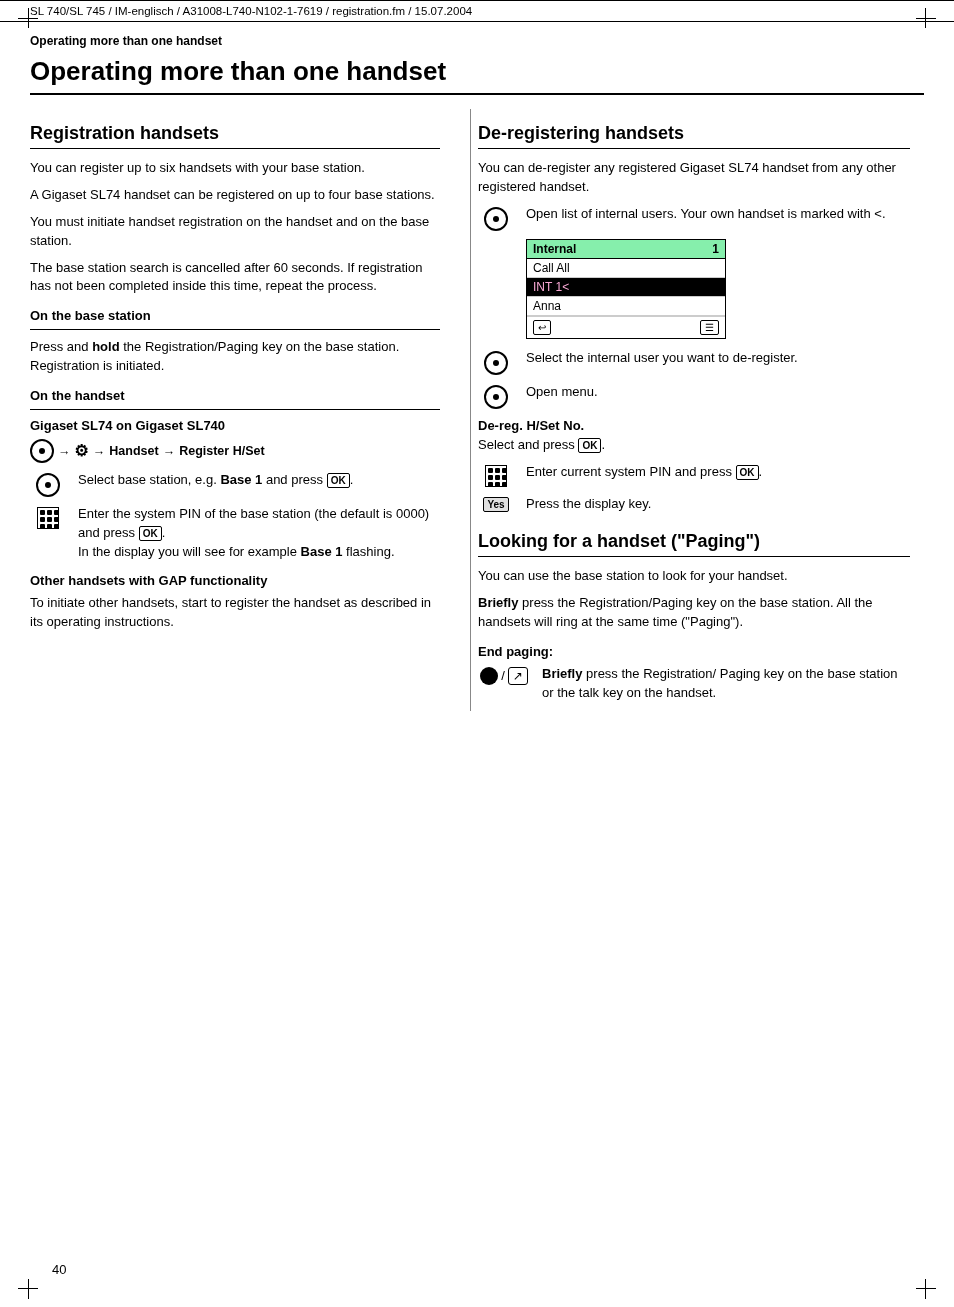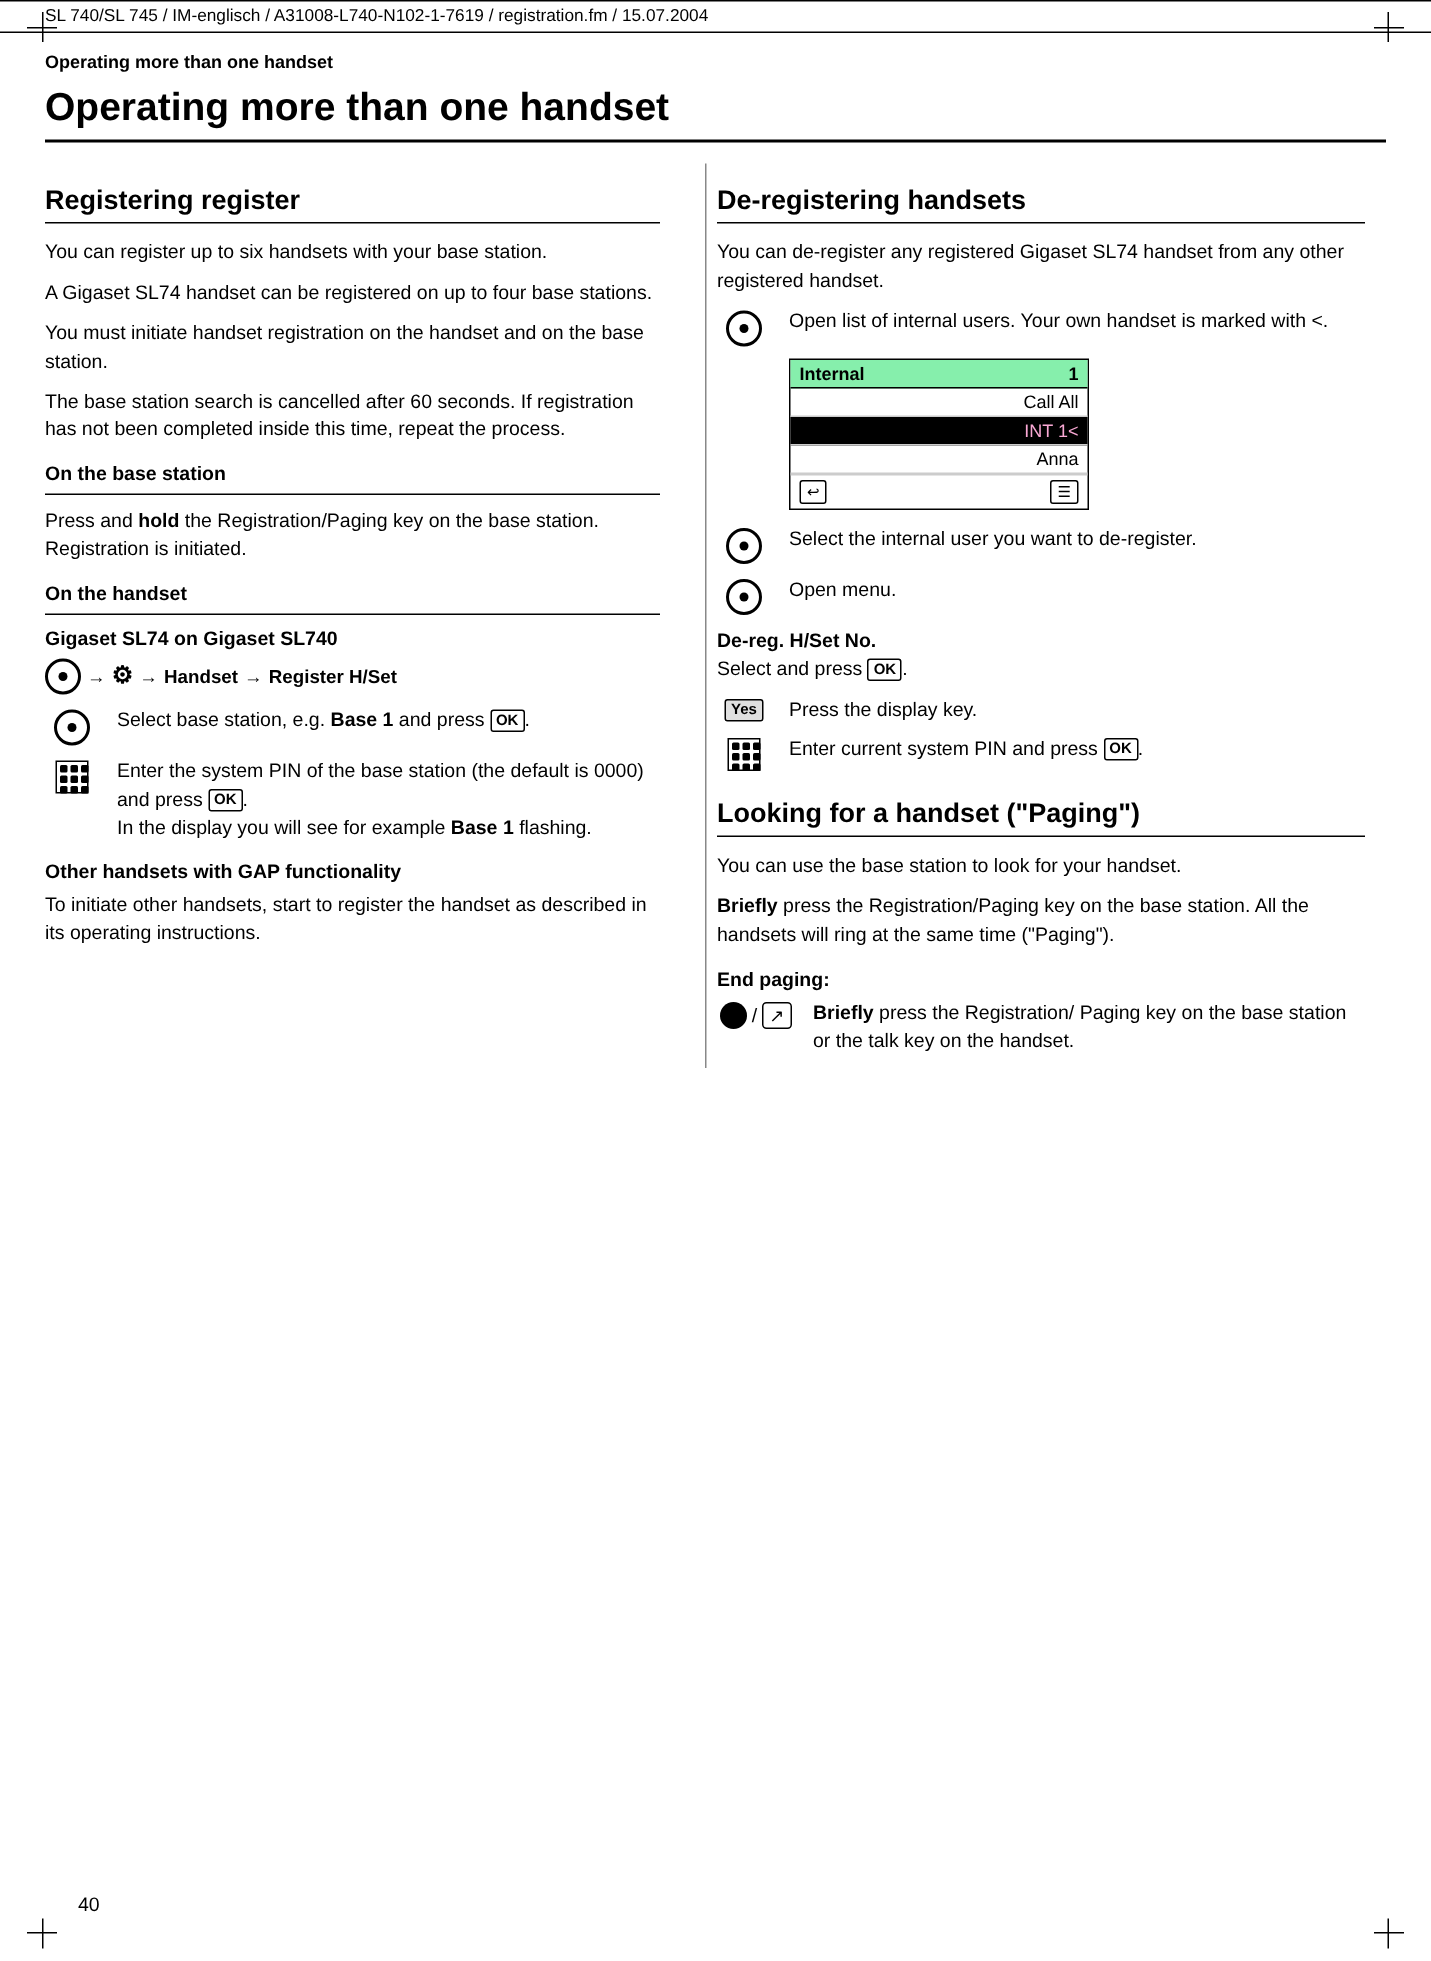--- a/index.html
+++ b/index.html
@@ -232,21 +232,21 @@
       border-bottom: 1px solid #000;
       font-weight: bold;
       font-size: 12px;
       background: #86efac;
     }
 
     .screen-row {
       padding: 2px 6px;
       border-bottom: 1px solid #ccc;
       display: flex;
-      justify-content: flex-end;
+      justify-content: flex-start;
       align-items: center;
       font-size: 12px;
     }
 
     .screen-row.selected {
       background: #000;
       color: #f9a8d4;
     }
 
     .screen-footer {
@@ -311,21 +311,21 @@
 
     <div class="breadcrumb" style="padding-top: 12px;">Operating more than one handset</div>
 
     <h1 class="main-title">Operating more than one handset</h1>
     <hr class="title-rule">
 
     <div style="display: flex; gap: 0;">
 
       <div class="left-column">
 
-        <h2 class="section-title">Registering register</h2>
+        <h2 class="section-title">Registration handsets</h2>
         <hr class="section-rule">
 
         <p>You can register up to six handsets with your base station.</p>
         <p>A Gigaset SL74 handset can be registered on up to four base stations.</p>
         <p>You must initiate handset registration on the handset and on the base station.</p>
         <p>The base station search is cancelled after 60 seconds. If registration has not been completed inside this time, repeat the process.</p>
 
         <div class="subsection-title">
           <span>On the base station</span>
         </div>
@@ -438,42 +438,42 @@
           <div class="text-cell">Open menu.</div>
         </div>
 
         <p>
           <strong>De-reg. H/Set No.</strong><br>
           <span>Select and press <span class="ok-btn">OK</span>.</span>
         </p>
 
         <div class="instruction-row">
           <div class="icon-cell">
-            <span class="yes-btn">Yes</span>
-          </div>
-          <div class="text-cell">Press the display key.</div>
-        </div>
-
-        <div class="instruction-row">
-          <div class="icon-cell">
             <div class="keypad-icon">
               <div class="keypad-dot"></div>
                 <div class="keypad-dot"></div>
                 <div class="keypad-dot"></div>
               <div class="keypad-dot"></div>
                 <div class="keypad-dot"></div>
                 <div class="keypad-dot"></div>
               <div class="keypad-dot"></div>
                 <div class="keypad-dot"></div>
                 <div class="keypad-dot"></div>
             </div>
           </div>
           <div class="text-cell">
             Enter current system PIN and press <span class="ok-btn">OK</span>.
           </div>
+        </div>
+
+        <div class="instruction-row">
+          <div class="icon-cell">
+            <span class="yes-btn">Yes</span>
+          </div>
+          <div class="text-cell">Press the display key.</div>
         </div>
 
         <h2 class="section-title" style="margin-top: 18px;">Looking for a handset ("Paging")</h2>
         <hr class="section-rule">
 
         <p>You can use the base station to look for your handset.</p>
         <p>
           <strong>Briefly</strong> press the Registration/Paging key on the base station. All the handsets will ring at the same time ("Paging").
         </p>
 

